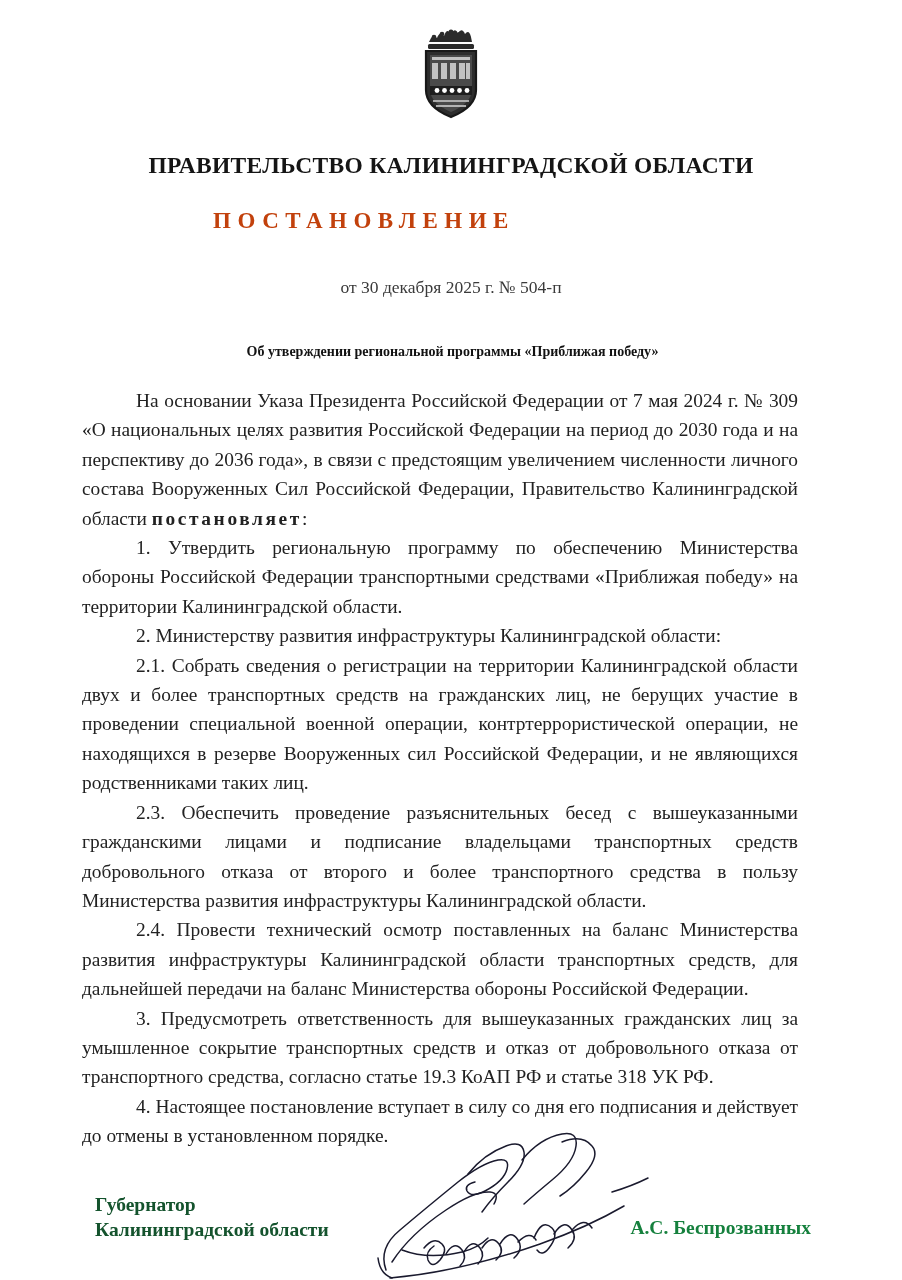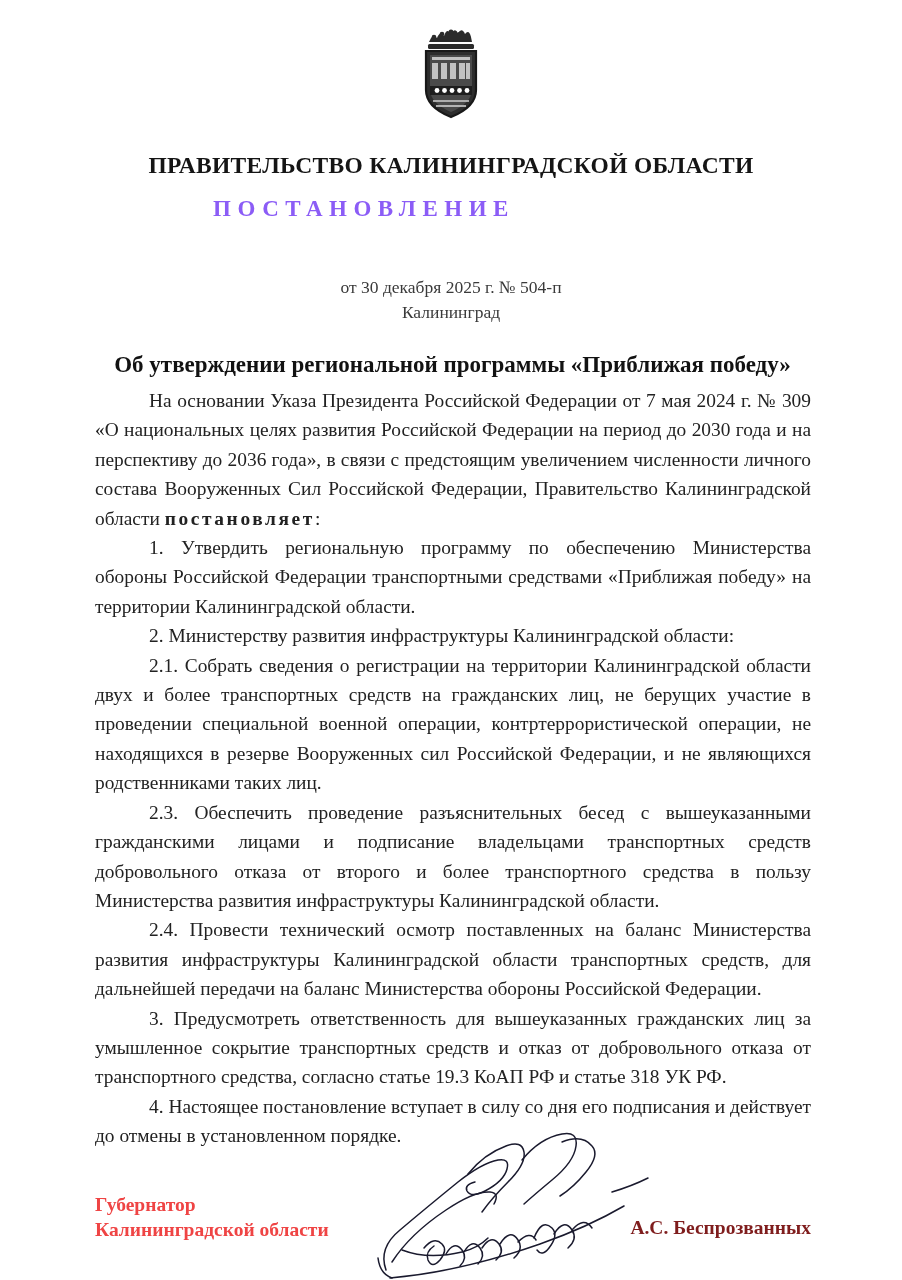--- a/index.html
+++ b/index.html
@@ -41,60 +41,60 @@
     left: 0;
     width: 902px;
     text-align: center;
     font-size: 23.5px;
     font-weight: bold;
     letter-spacing: 0.3px;
     color: #151515;
   }
   .doc-kind {
     position: absolute;
-    top: 196px;
+    top: 208px;
     left: 0;
     width: 728px;
     text-align: center;
     font-size: 23px;
     font-weight: bold;
     letter-spacing: 6.5px;
-    color: #8b5cf6;
+    color: #c2410c;
   }
 
   
   .meta {
     position: absolute;
     top: 275px;
     left: 0;
     width: 902px;
     text-align: center;
     font-size: 17.5px;
     line-height: 25px;
     color: #3a3a3a;
   }
   .meta .line2 { display: block; }
 
   
   .subject {
     position: absolute;
-    top: 352px;
+    top: 344px;
     left: 95px;
     width: 715px;
     text-align: center;
-    font-size: 23px;
+    font-size: 14px;
     font-weight: bold;
     color: #121212;
   }
 
   
   .body {
     position: absolute;
     top: 386px;
-    left: 95px;
+    left: 82px;
     width: 716px;
     font-size: 19.4px;
     line-height: 29.4px;
     text-align: justify;
     text-justify: inter-word;
     color: #222222;
   }
   .body p {
     margin: 0;
     text-indent: 54px;
@@ -114,30 +114,30 @@
     width: 716px;
     height: 70px;
   }
   .sig-role {
     position: absolute;
     top: 0;
     left: 0;
     font-size: 19.5px;
     font-weight: bold;
     line-height: 25px;
-    color: #ef4444;
+    color: #14532d;
     white-space: pre-line;
   }
   .sig-name {
     position: absolute;
     top: 25px;
     right: 0;
     font-size: 19.5px;
     font-weight: bold;
-    color: #7f1d1d;
+    color: #15803d;
   }
   .signature-scrawl {
     position: absolute;
     top: 1130px;
     left: 372px;
     width: 290px;
     height: 150px;
     pointer-events: none;
   }
 </style>
@@ -187,21 +187,20 @@
       </g>
     </svg>
   </div>
 
   <div class="org-title">ПРАВИТЕЛЬСТВО КАЛИНИНГРАДСКОЙ ОБЛАСТИ</div>
 
   <div class="doc-kind">ПОСТАНОВЛЕНИЕ</div>
 
   <div class="meta">
     <span>от 30 декабря 2025 г. № 504-п</span>
-    <span class="line2">Калининград</span>
   </div>
 
   <div class="subject">Об утверждении региональной программы «Приближая победу»</div>
 
   <div class="body">
     <p><span>На основании Указа Президента Российской Федерации от 7 мая 2024 г. № 309 «О национальных целях развития Российской Федерации на период до 2030 года и на перспективу до 2036 года», в связи с предстоящим увеличением численности личного состава Вооруженных Сил Российской Федерации, Правительство Калининградской области </span><span class="spaced-bold">постановляет</span><span>:</span></p>
 
     <p>1. Утвердить региональную программу по обеспечению Министерства обороны Российской Федерации транспортными средствами «Приближая победу» на территории Калининградской области.</p>
     <p>2. Министерству развития инфраструктуры Калининградской области:</p>
     <p>2.1. Собрать сведения о регистрации на территории Калининградской области двух и более транспортных средств на гражданских лиц, не берущих участие в проведении специальной военной операции, контртеррористической операции, не находящихся в резерве Вооруженных сил Российской Федерации, и не являющихся родственниками таких лиц.</p>

